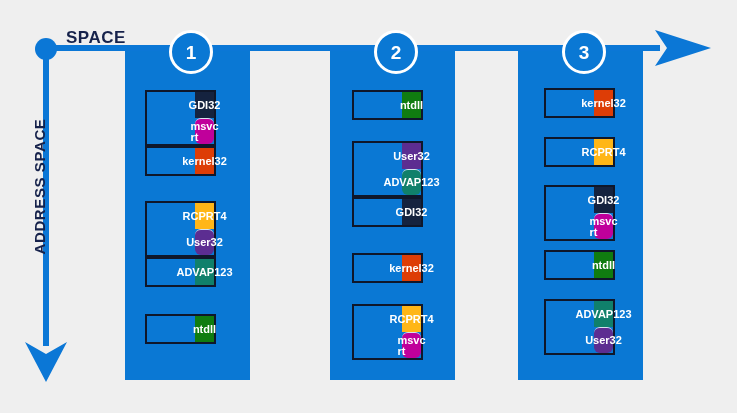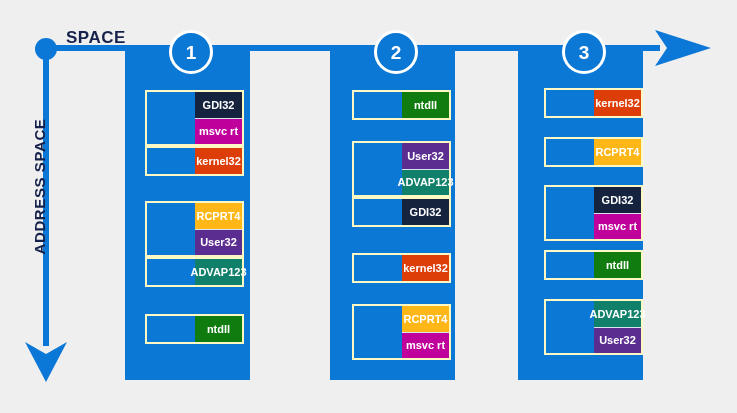--- a/index.html
+++ b/index.html
@@ -117,42 +117,43 @@
     justify-content: center;
     line-height: 1;
   }
   .badge-1 { left: 169px; }
   .badge-2 { left: 374px; }
   .badge-3 { left: 562px; }
 
   
   .group {
     position: absolute;
-    width: 99px;
-    border: 2px solid #fef9c3;
+    width: 71px;
+    border: 2px solid #0f172a;
     box-sizing: border-box;
     padding-left: 48px;
   }
   .col-1 .group { left: 20px; }
   .col-2 .group { left: 22px; }
   .col-3 .group { left: 26px; }
 
   .module {
     height: 26px;
     display: flex;
     align-items: center;
     justify-content: center;
     color: #ffffff;
     font-size: 11px;
     font-weight: bold;
     line-height: 1;
     box-sizing: border-box;
   }
   .module + .module {
     border-top: 1px solid #d7e3ee;
+    border-radius: 6px;
   }
 </style>
 </head>
 <body>
 
 <div id="diagram">
 
   <div class="axis-dot"></div>
   <div class="axis-line"></div>
   <div class="axis-arrowhead">

